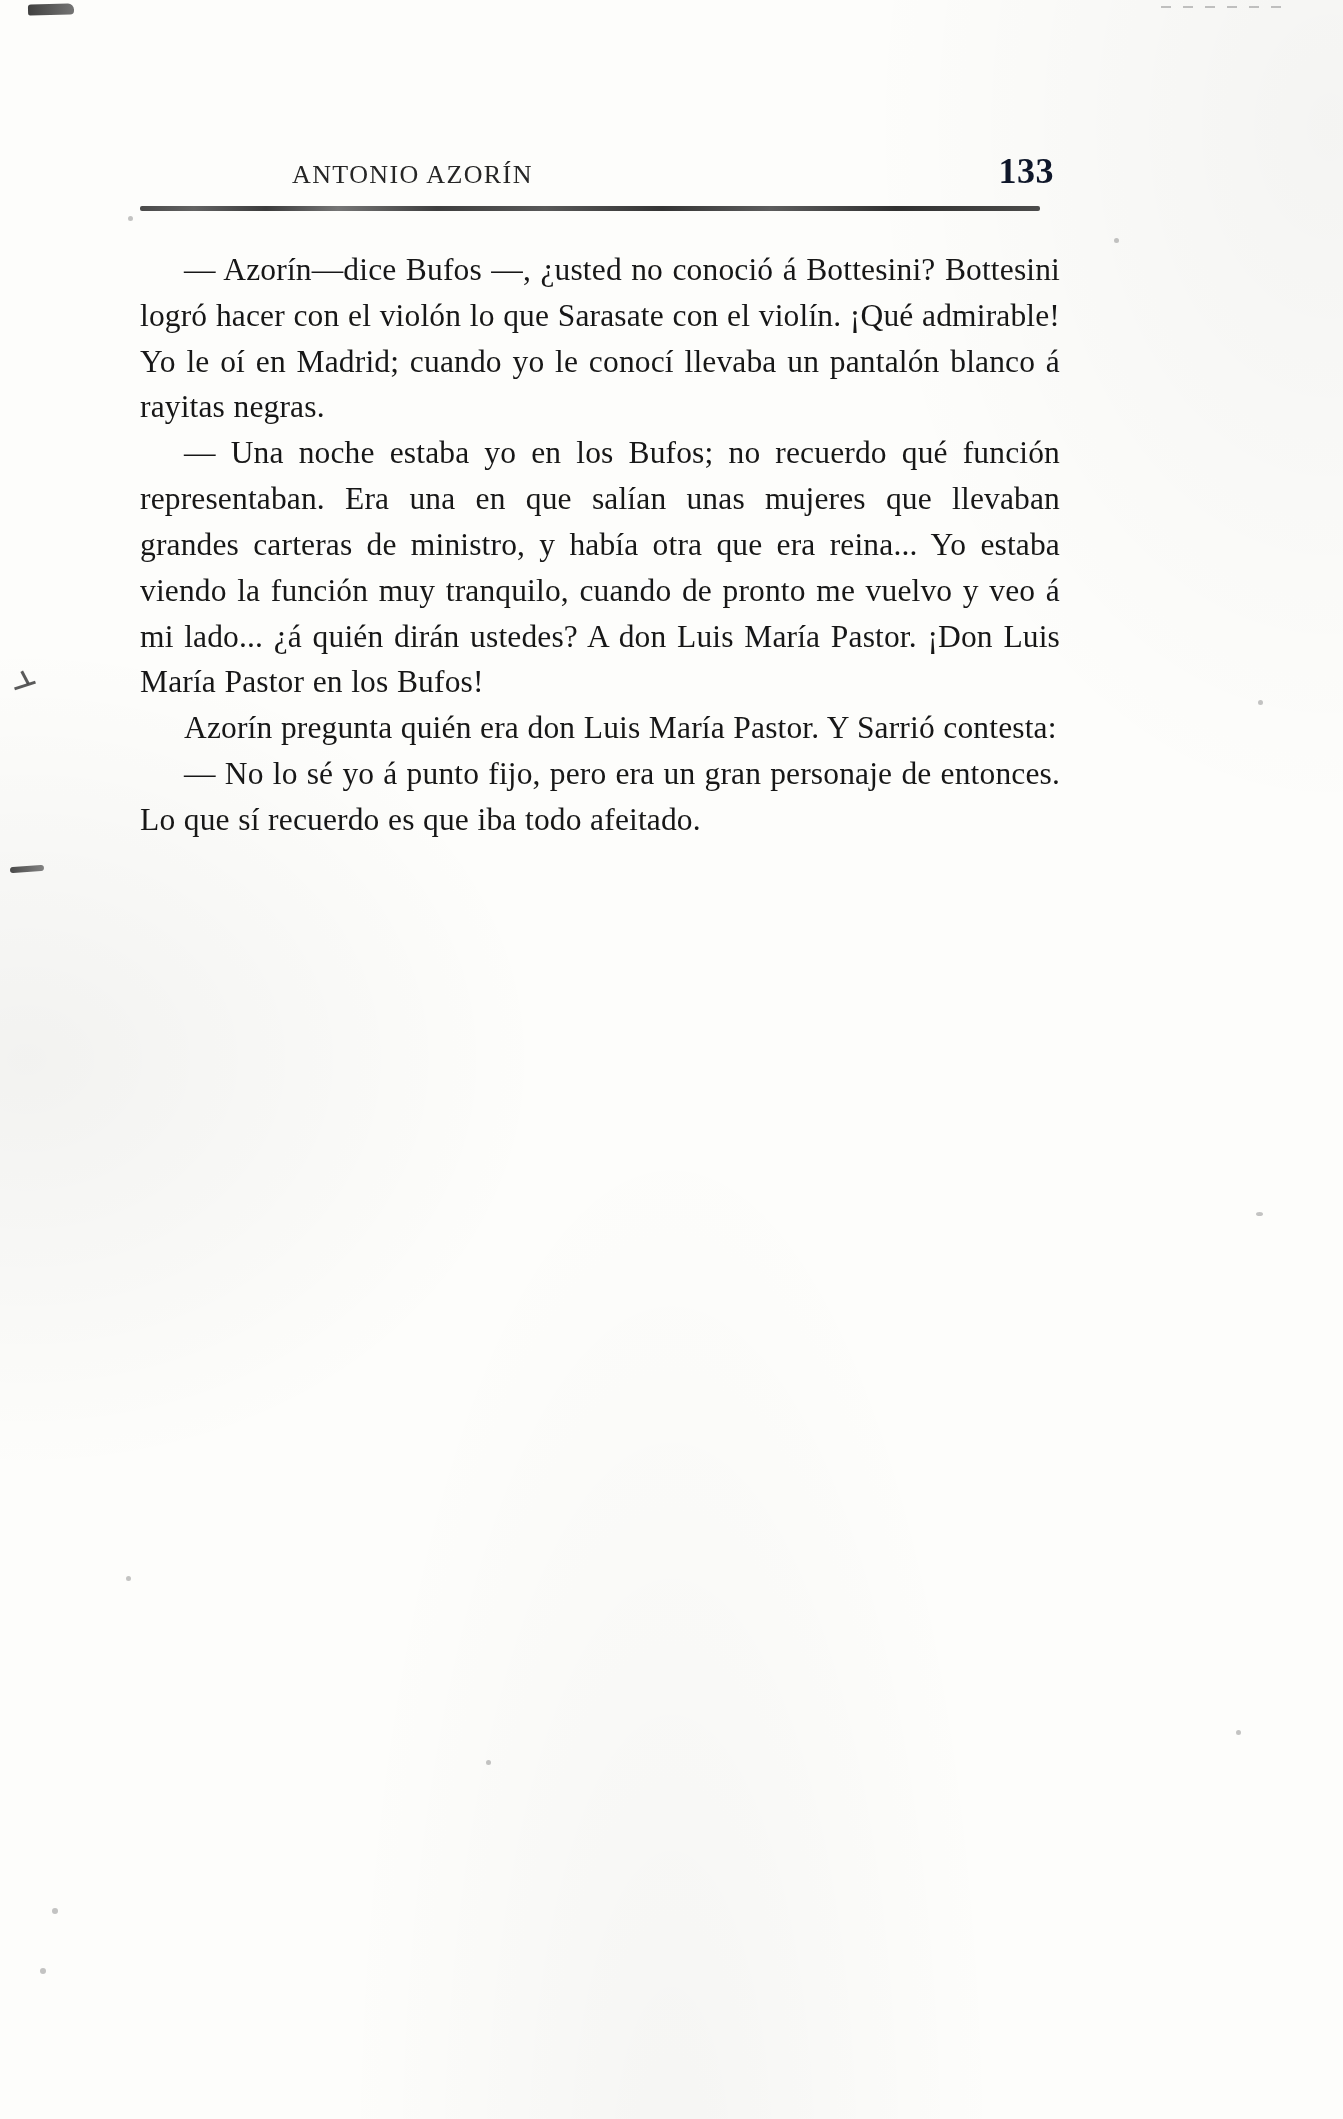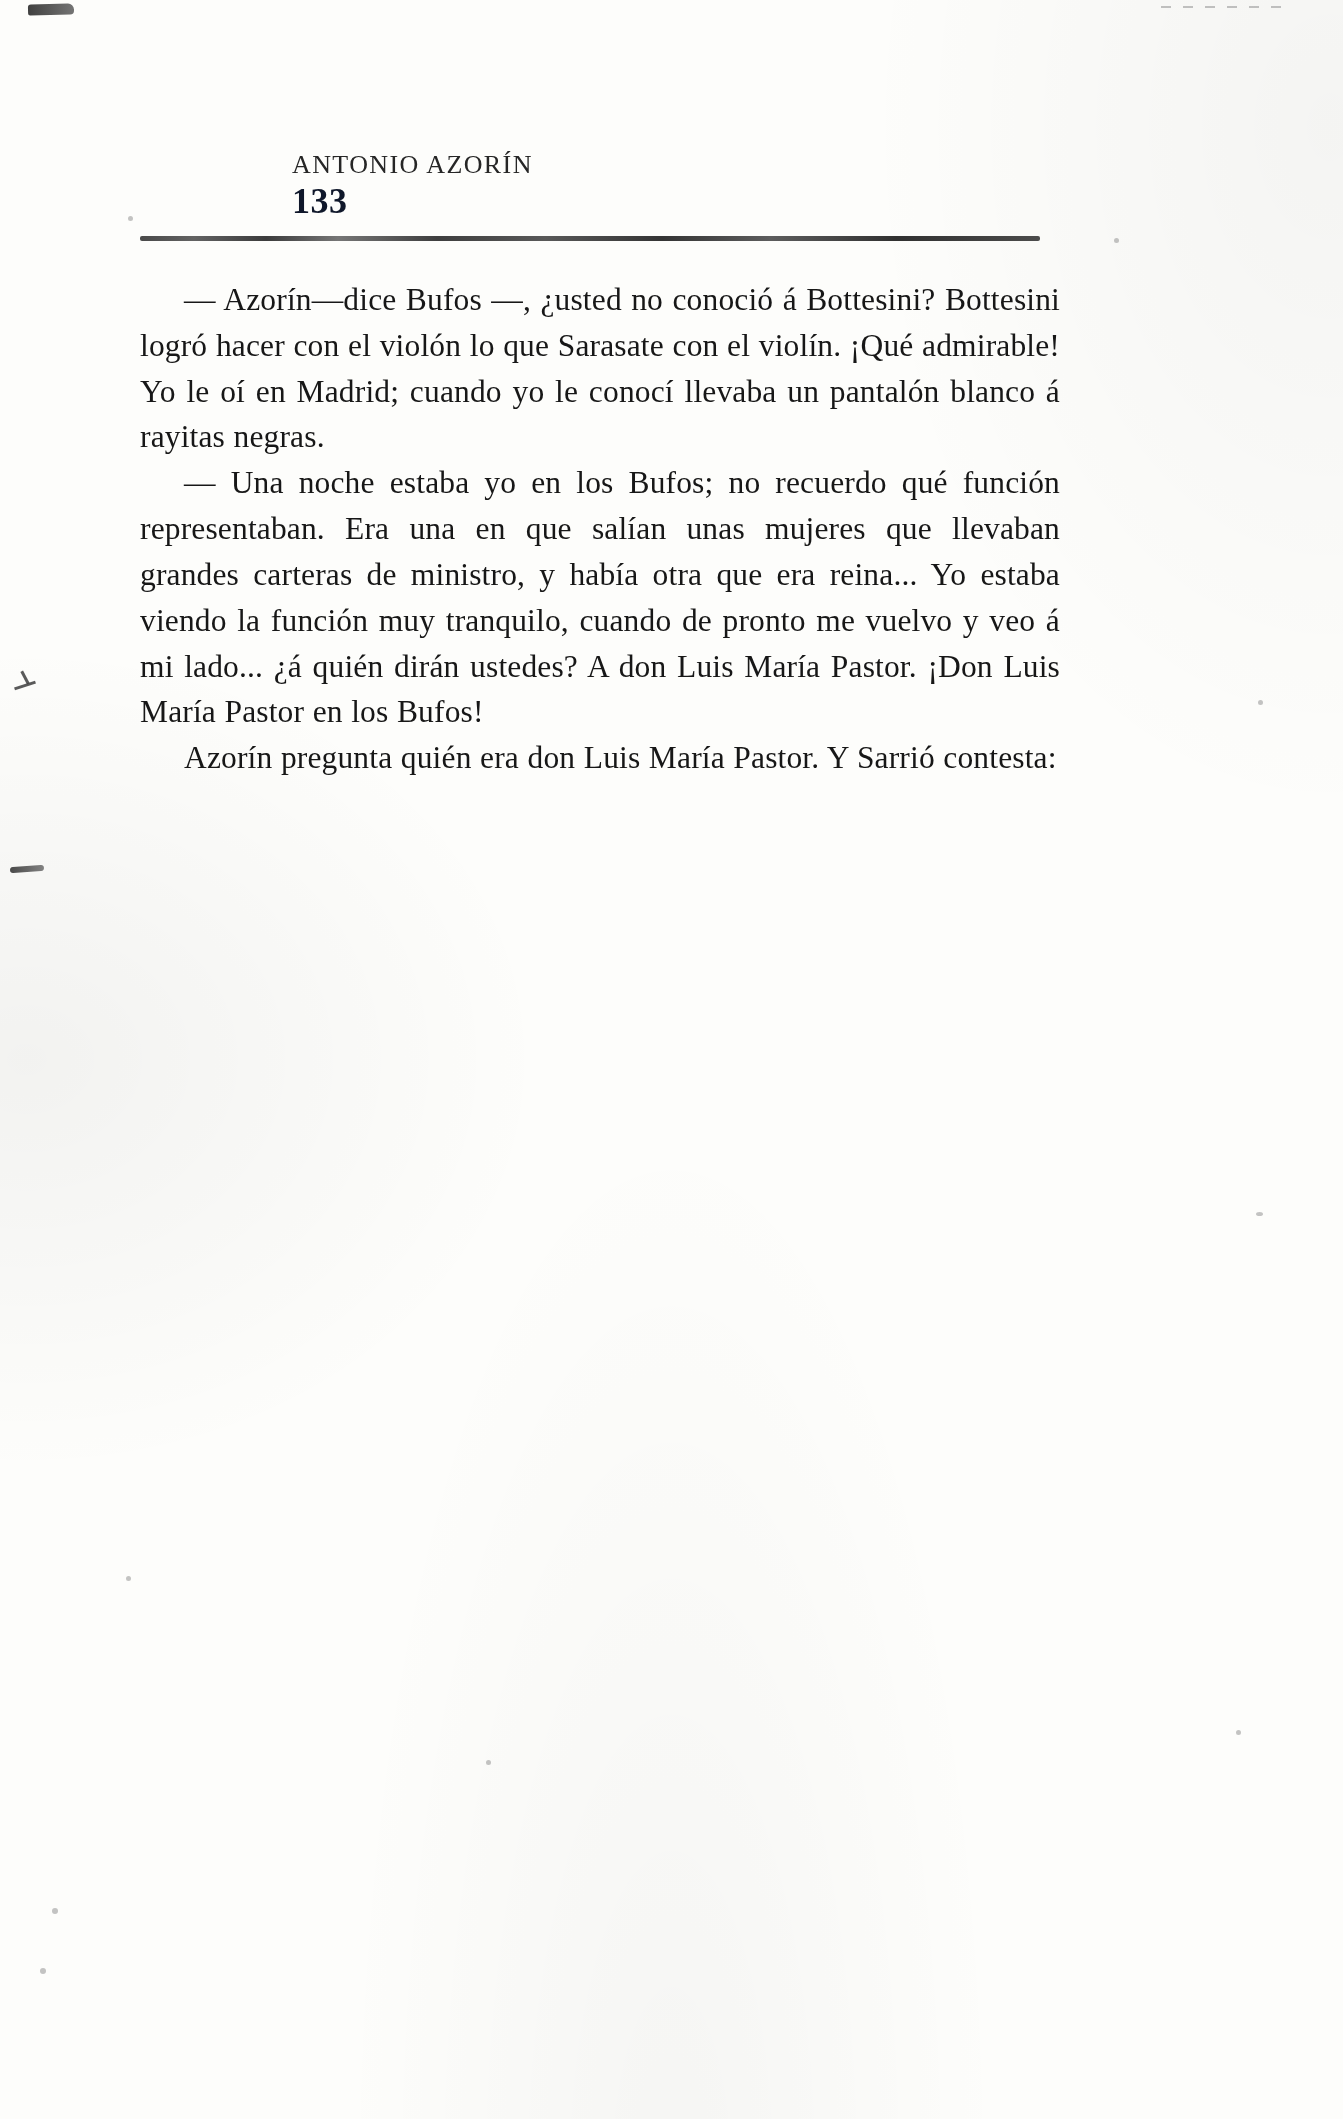--- a/index.html
+++ b/index.html
@@ -38,21 +38,20 @@
     left: 140px;
     top: 150px;
     width: 920px;
   }
 
   .running-head {
     display: flex;
     align-items: baseline;
     justify-content: space-between;
     padding: 0 6px 0 152px;
-    flex-direction: column;
   }
   .running-title {
     font-variant: small-caps;
     letter-spacing: 1.4px;
     font-size: 26px;
     color: #262626;
   }
   .page-number {
     font-size: 36px;
     font-weight: 700;
@@ -157,16 +156,17 @@
       <span class="running-title">ANTONIO AZORÍN</span>
       <span class="page-number">133</span>
     </div>
 
     <div class="rule"></div>
 
     <div class="body-text">
       <p>— Azorín—dice Bufos —, ¿usted no conoció á Bottesini? Bottesini logró hacer con el violón lo que Sarasate con el violín. ¡Qué admirable! Yo le oí en Madrid; cuando yo le conocí llevaba un pantalón blanco á rayitas negras.</p>
       <p>— Una noche estaba yo en los Bufos; no recuerdo qué función representaban. Era una en que salían unas mujeres que llevaban grandes carteras de ministro, y había otra que era reina... Yo estaba viendo la función muy tranquilo, cuando de pronto me vuelvo y veo á mi lado... ¿á quién dirán ustedes? A don Luis María Pastor. ¡Don Luis María Pastor en los Bufos!</p>
       <p>Azorín pregunta quién era don Luis María Pastor. Y Sarrió contesta:</p>
+      <p>— No lo sé yo á punto fijo, pero era un gran personaje de entonces. Lo que sí recuerdo es que iba todo afeitado.</p>
     </div>
 
   </div>
 </div>
 
 </body></html>

